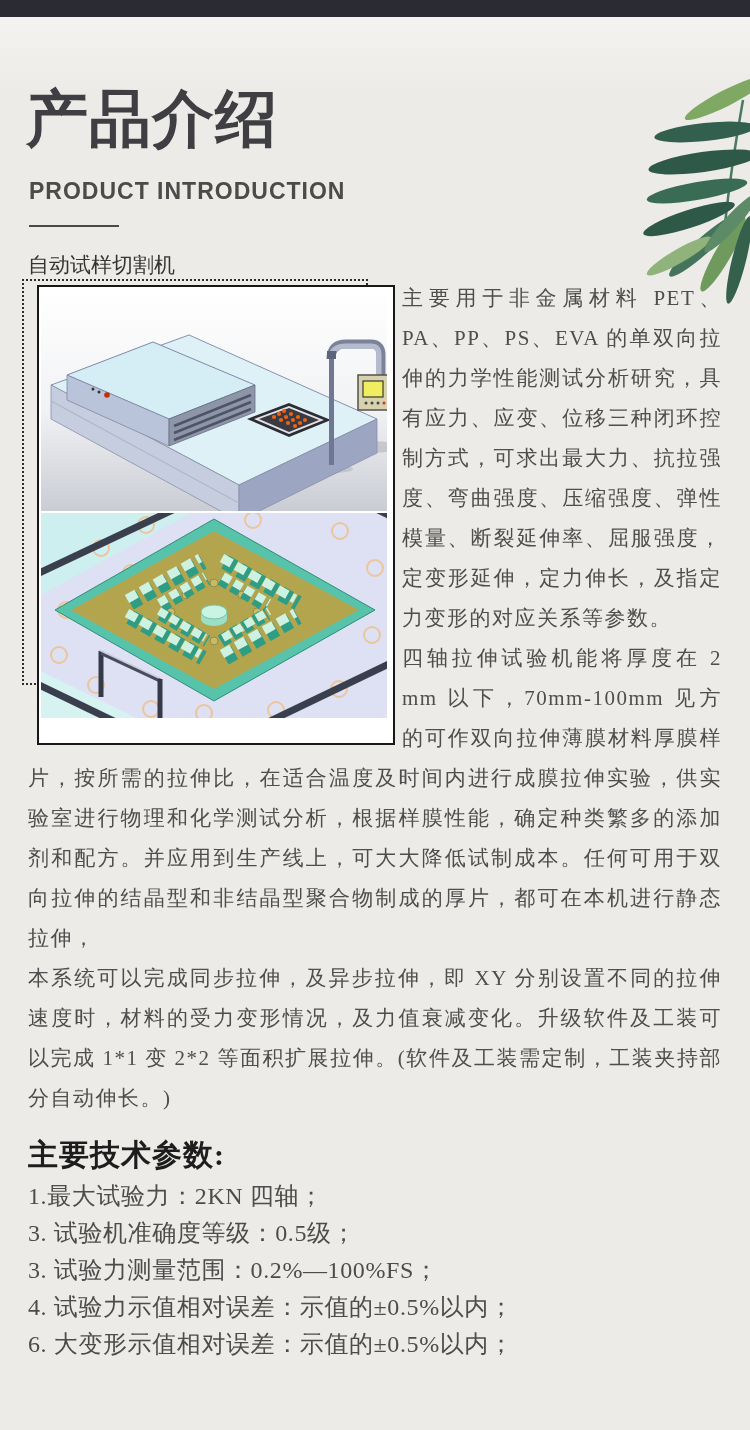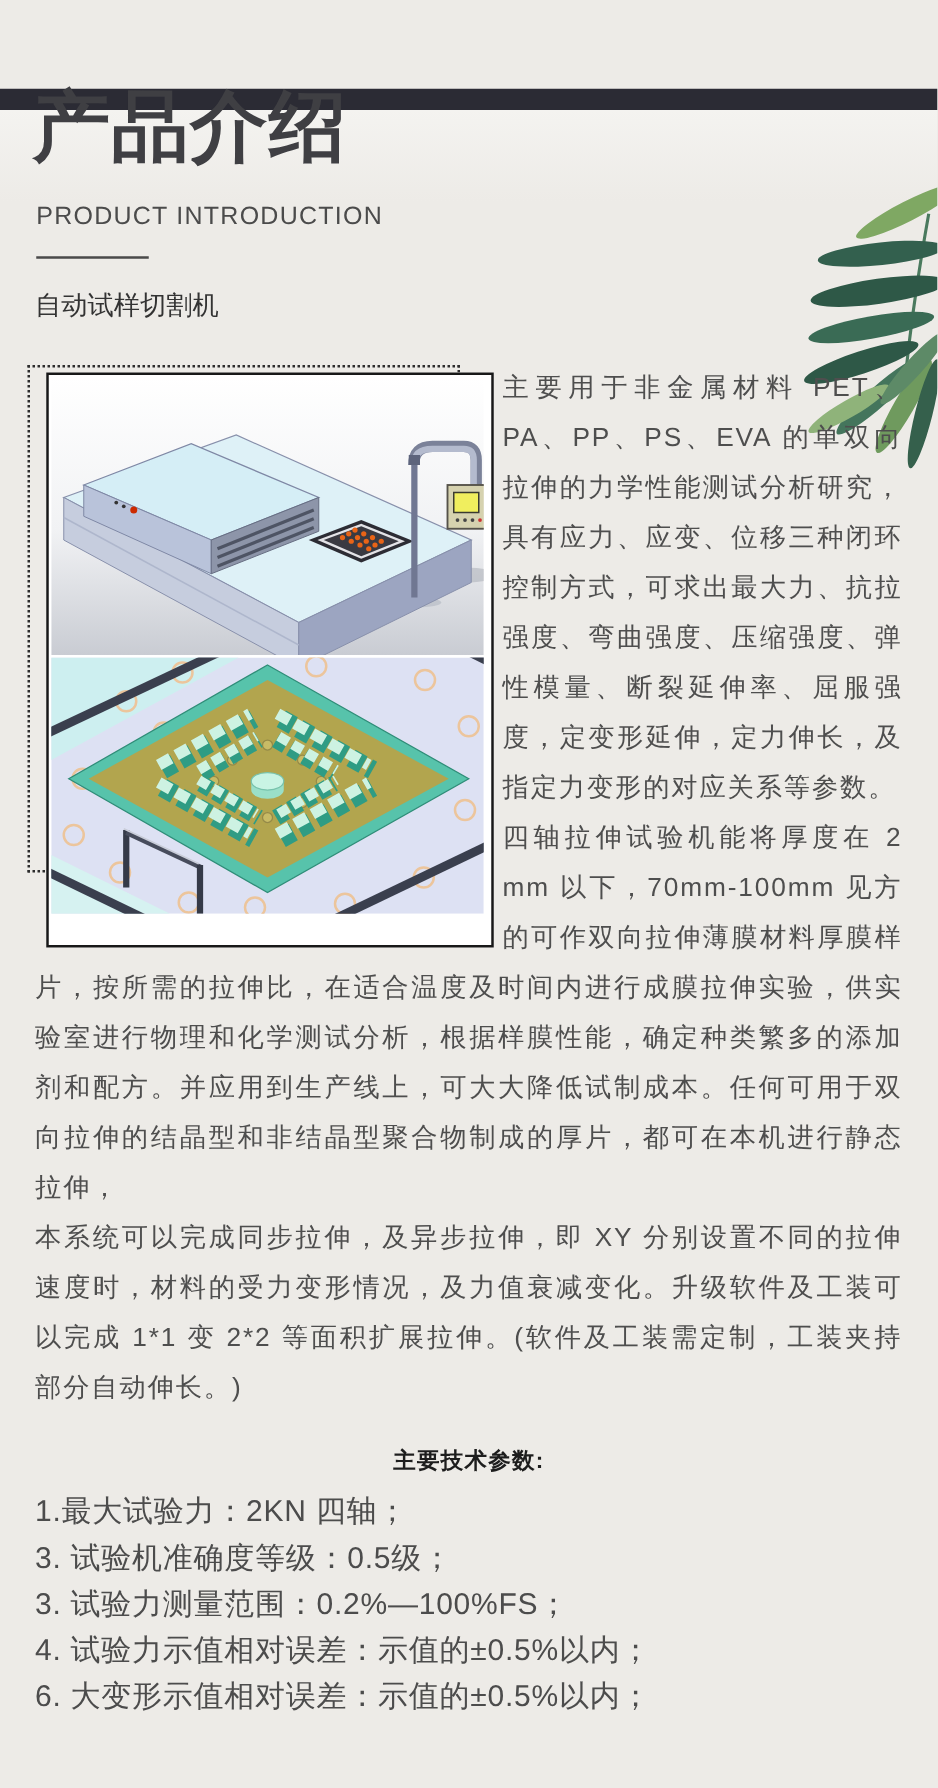--- a/index.html
+++ b/index.html
@@ -5,52 +5,52 @@
   html,body{margin:0;padding:0;}
   body{
     width:750px;height:1430px;overflow:hidden;position:relative;
     background:#edebe7;
     font-family:"Liberation Sans","DejaVu Sans",sans-serif;
   }
   .page{position:relative;width:750px;height:1430px;
     background:linear-gradient(180deg,#f4f3f0 17px,#edebe7 90px);}
   .top-bar{position:absolute;left:0;top:0;width:750px;height:17px;background:#2b2b34;}
   .leaf{position:absolute;right:0;top:72px;width:138px;height:258px;pointer-events:none;}
-  header{position:relative;}
+  header{position:relative;padding-top:17px;}
   h1.title{
     margin:71px 0 0 26px;font-size:62px;line-height:1;font-weight:900;
     color:#3f3f43;letter-spacing:1px;
   }
   .subtitle{
-    margin:30px 0 0 29px;font-size:20px;line-height:1;color:#4b4b4b;letter-spacing:1px;
+    margin:30px 0 0 29px;font-size:23px;line-height:1;color:#4b4b4b;letter-spacing:1px;font-weight:bold;
   }
   .divider{margin:22px 0 0 29px;width:90px;height:0;border-top:2px solid #4a4a4a;}
   h2.product-name{
     margin:27px 0 0 28px;font-size:21px;line-height:1;font-weight:500;color:#333;
   }
-  .content{margin:36px 28px 0;position:relative;}
+  .content{margin:3px 28px 0;position:relative;font-family:Liberation Serif, serif;}
   .figure-wrap{float:left;width:367px;height:478px;position:relative;margin-right:7px;}
   .dash-box{
     position:absolute;left:-6px;top:1px;width:342px;height:402px;
     border:2px dotted #2c2c2c;z-index:0;
   }
   .img-box{
     position:absolute;left:9px;top:7px;width:350px;height:452px;
     border:2px solid #181818;background:#ffffff;padding:2px;z-index:1;
   }
   .img-box svg{display:block;}
   .fig-gap{height:2px;}
   .content p{
     margin:0;font-size:21px;line-height:40px;letter-spacing:1.5px;
     color:#4e4e4e;text-align:justify;
   }
   .specs{clear:left;margin-top:22px;}
   .specs h3{
-    margin:0 0 8px 0;font-size:18px;line-height:30px;color:#1d1d1d;
-    font-weight:bold;letter-spacing:1px;text-align:center;
+    margin:0 0 8px 0;font-size:30px;line-height:30px;color:#1d1d1d;
+    font-weight:bold;letter-spacing:1px;
   }
   .specs ul{list-style:none;margin:0;padding:0;}
   .specs li{font-size:24px;line-height:37px;letter-spacing:0.6px;color:#4c4c4c;}
 </style>
 </head>
 <body>
 
 <div class="page">
   <div class="top-bar"></div>
 

